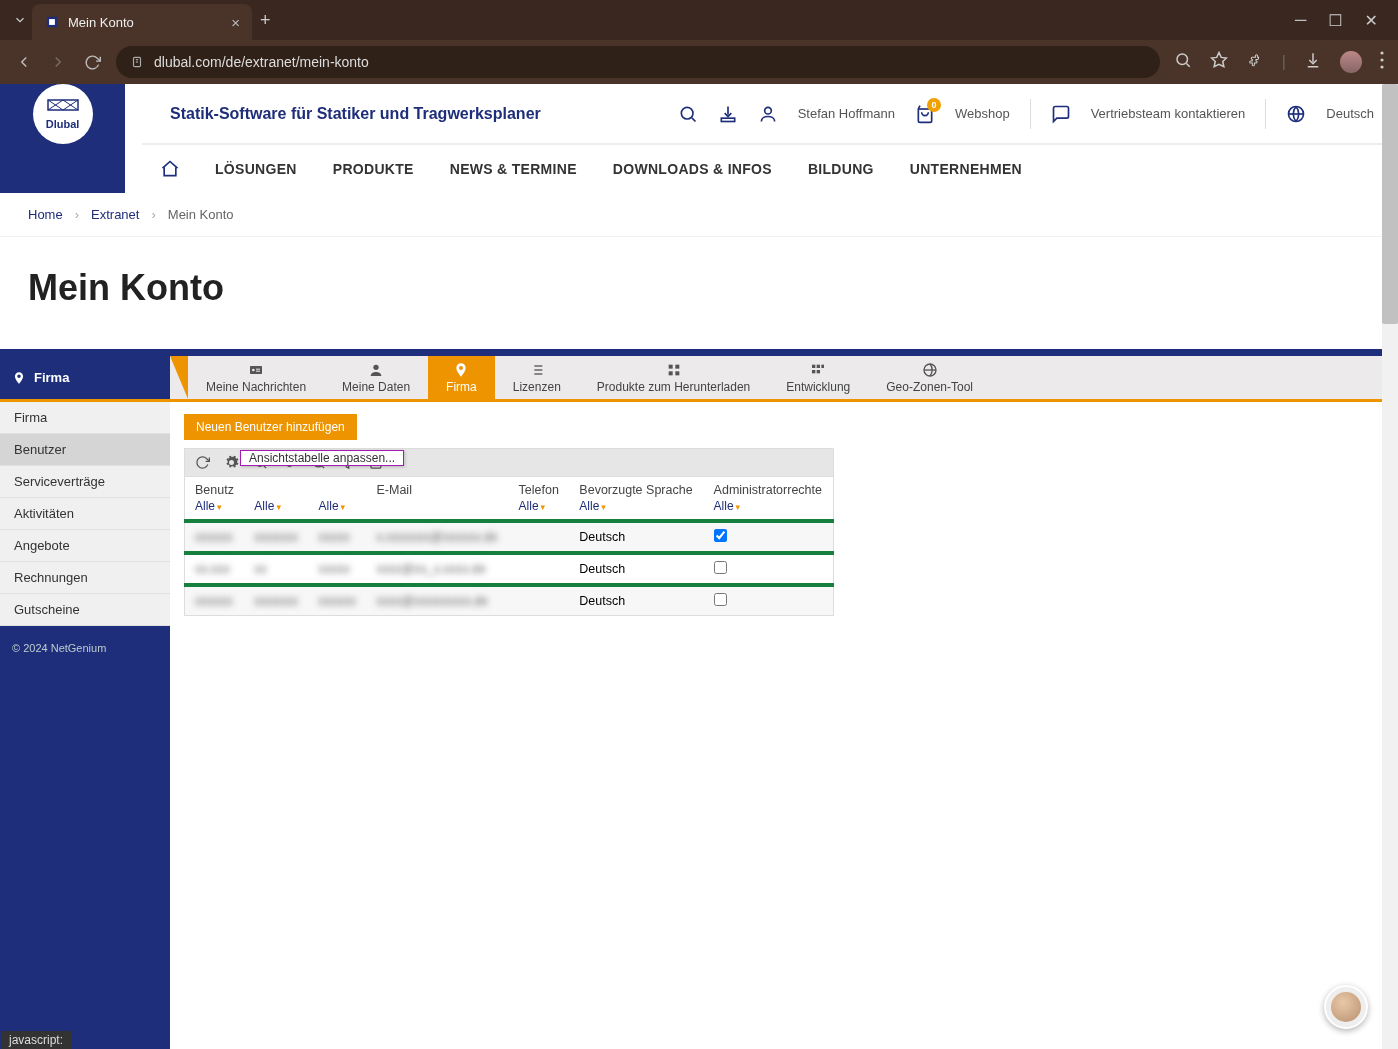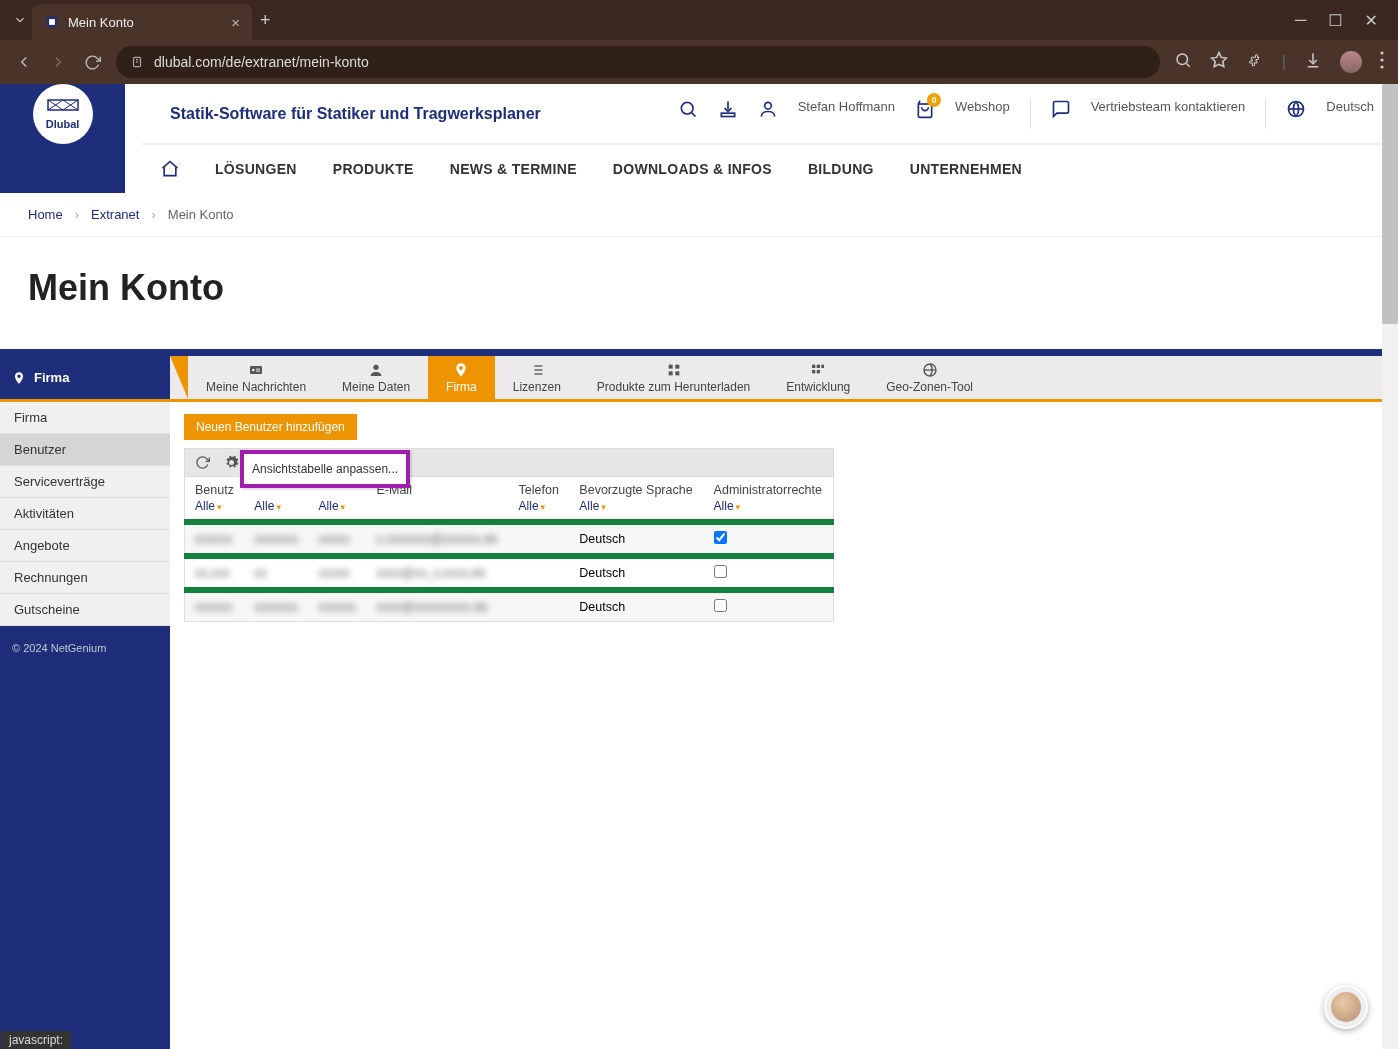--- a/index.html
+++ b/index.html
@@ -17,21 +17,21 @@
 .nav-btn { width:20px; color:#bbb; display:flex; justify-content:center; }
 .addr-field { flex:1; background:#2f2018; border-radius:20px; height:32px; display:flex; align-items:center; padding:16px 14px; gap:10px; font-size:14px; color:#ddd; }
 .addr-icons { display:flex; gap:18px; align-items:center; color:#ccc; }
 .avatar-small { width:22px;height:22px;border-radius:50%;background:linear-gradient(#b88,#866); }
 
 
 .site-header { background:#fff; border-bottom:1px solid #eee; display:flex; align-items:center; padding:0 24px 0 0; height:60px; }
 .logo-box { width:125px; height:109px; background:#1e2e7a; display:flex; align-items:flex-start; justify-content:center; }
 .logo-circle { width:60px; height:60px; border-radius:50%; background:#fff; display:flex;flex-direction:column;align-items:center;justify-content:center;font-size:11px;font-weight:bold;color:#1e2e7a; }
 .tagline { margin-left:28px; font-size:16px; font-weight:bold; color:#1e2e7a; }
-.header-right { margin-left:auto; display:flex; gap:20px; font-size:13px; color:#555; }
+.header-right { margin-left:auto; display:flex; align-items:center; gap:20px; font-size:13px; color:#555; }
 .header-icon { width:20px;height:20px;display:flex;align-items:center;justify-content:center;color:#1e2e7a;stroke:#1e2e7a;position:relative; }
 .badge-dot{position:absolute;top:-6px;right:-6px;background:#f0a000;color:#fff;border-radius:50%;width:14px;height:14px;font-size:9px;display:flex;align-items:center;justify-content:center;font-weight:bold;}
 .hr-sep{width:1px;height:30px;background:#ddd;}
 
 
 .main-nav { background:#fff; display:flex; align-items:center; height:49px; border-top:1px solid #eee; }
 .main-nav .home-ico{ width:55px; display:flex;justify-content:center;color:#1e2e7a;}
 .main-nav a { font-size:14px; font-weight:bold; color:#333; padding:0 18px; text-decoration:none; letter-spacing:.3px; }
 .cta-btn { margin-left:auto; background:#1e2e7a; color:#fff; height:49px; padding:0 28px; display:flex;align-items:center; font-weight:bold; font-size:14px;}
 
@@ -55,27 +55,27 @@
 .sidebar { width:170px; background:#1e2e7a; color:#fff; font-size:13px; display:flex;flex-direction:column; }
 .sidebar .item { padding:8px 14px; background:#f0f0f0; color:#333; border-bottom:1px solid #e0e0e0; cursor:pointer;}
 .sidebar .item.active { background:#d5d5d5; position:relative;}
 .sidebar .item.active::after{content:"";position:absolute;right:-8px;top:50%;transform:translateY(-50%);border:8px solid transparent;border-left-color:#d5d5d5;}
 .sidebar .footer { margin-top:8px; padding:8px 12px; font-size:11px; color:#bcc; }
 
 .content { flex:1; padding:12px 14px; position:relative;}
 .add-btn { background:#ee9400; color:#fff; font-size:12px; padding:6px 12px; border:none; cursor:pointer; }
 .toolbar { background:#e6e6e6; margin-top:8px; padding:6px 10px; display:flex; gap:14px; align-items:center; color:#555; border:1px solid #ddd; border-bottom:none; width:650px;}
 .toolbar .ico{width:15px;height:15px;cursor:pointer;}
-.tooltip { position:absolute; top:48px; left:70px; background:#fff; border:4px solid #a21caf; padding:8px 8px; font-size:12px; color:#333; box-shadow:1px 1px 3px rgba(0,0,0,.2); z-index:10;}
+.tooltip { position:absolute; top:48px; left:70px; background:#fff; border:1px solid #a21caf; padding:0 8px; font-size:12px; color:#333; box-shadow:1px 1px 3px rgba(0,0,0,.2); z-index:10;}
 
 table.users { border-collapse:collapse; width:650px; font-size:12.5px; background:#fff; border:1px solid #ddd;}
 table.users th { text-align:left; font-weight:normal; color:#444; padding:6px 10px 2px; background:#fff;}
 table.users .filter-row td { padding:0 10px 6px; color:#1e2e7a; font-size:12px;}
 table.users .filter-row .chev{font-size:9px;margin-left:2px;color:#ee9400;}
-table.users tbody tr td { padding:6px 10px; border-top:6px solid #15803d;}
+table.users tbody tr td { padding:6px 10px; border-top:4px solid #15803d;}
 table.users tbody tr:nth-child(odd){background:#f7f7f7;}
 .blur { color:transparent; text-shadow:0 0 6px rgba(80,80,80,.9); user-select:none;}
 
 .status-bar{position:absolute;bottom:0;left:1px;background:#333;color:#ddd;font-size:12px;padding:2px 8px;}
 .chat-avatar{position:absolute;bottom:20px;right:30px;width:44px;height:44px;border-radius:50%;background:#eee;border:2px solid #fff;box-shadow:0 2px 6px rgba(0,0,0,.3);display:flex;align-items:center;justify-content:center;overflow:hidden;}
 .chat-avatar .face{width:30px;height:30px;border-radius:50%;background:radial-gradient(circle at 40% 35%, #e8c8a8, #b89070);}
 .page-scrollbar{position:absolute;right:0;top:84px;width:16px;bottom:0;background:#f1f1f1;}
 .page-scrollbar .thumb{width:100%;height:240px;background:#c1c1c1;border-radius:2px;}
 
 .header-wrap{display:flex;}

